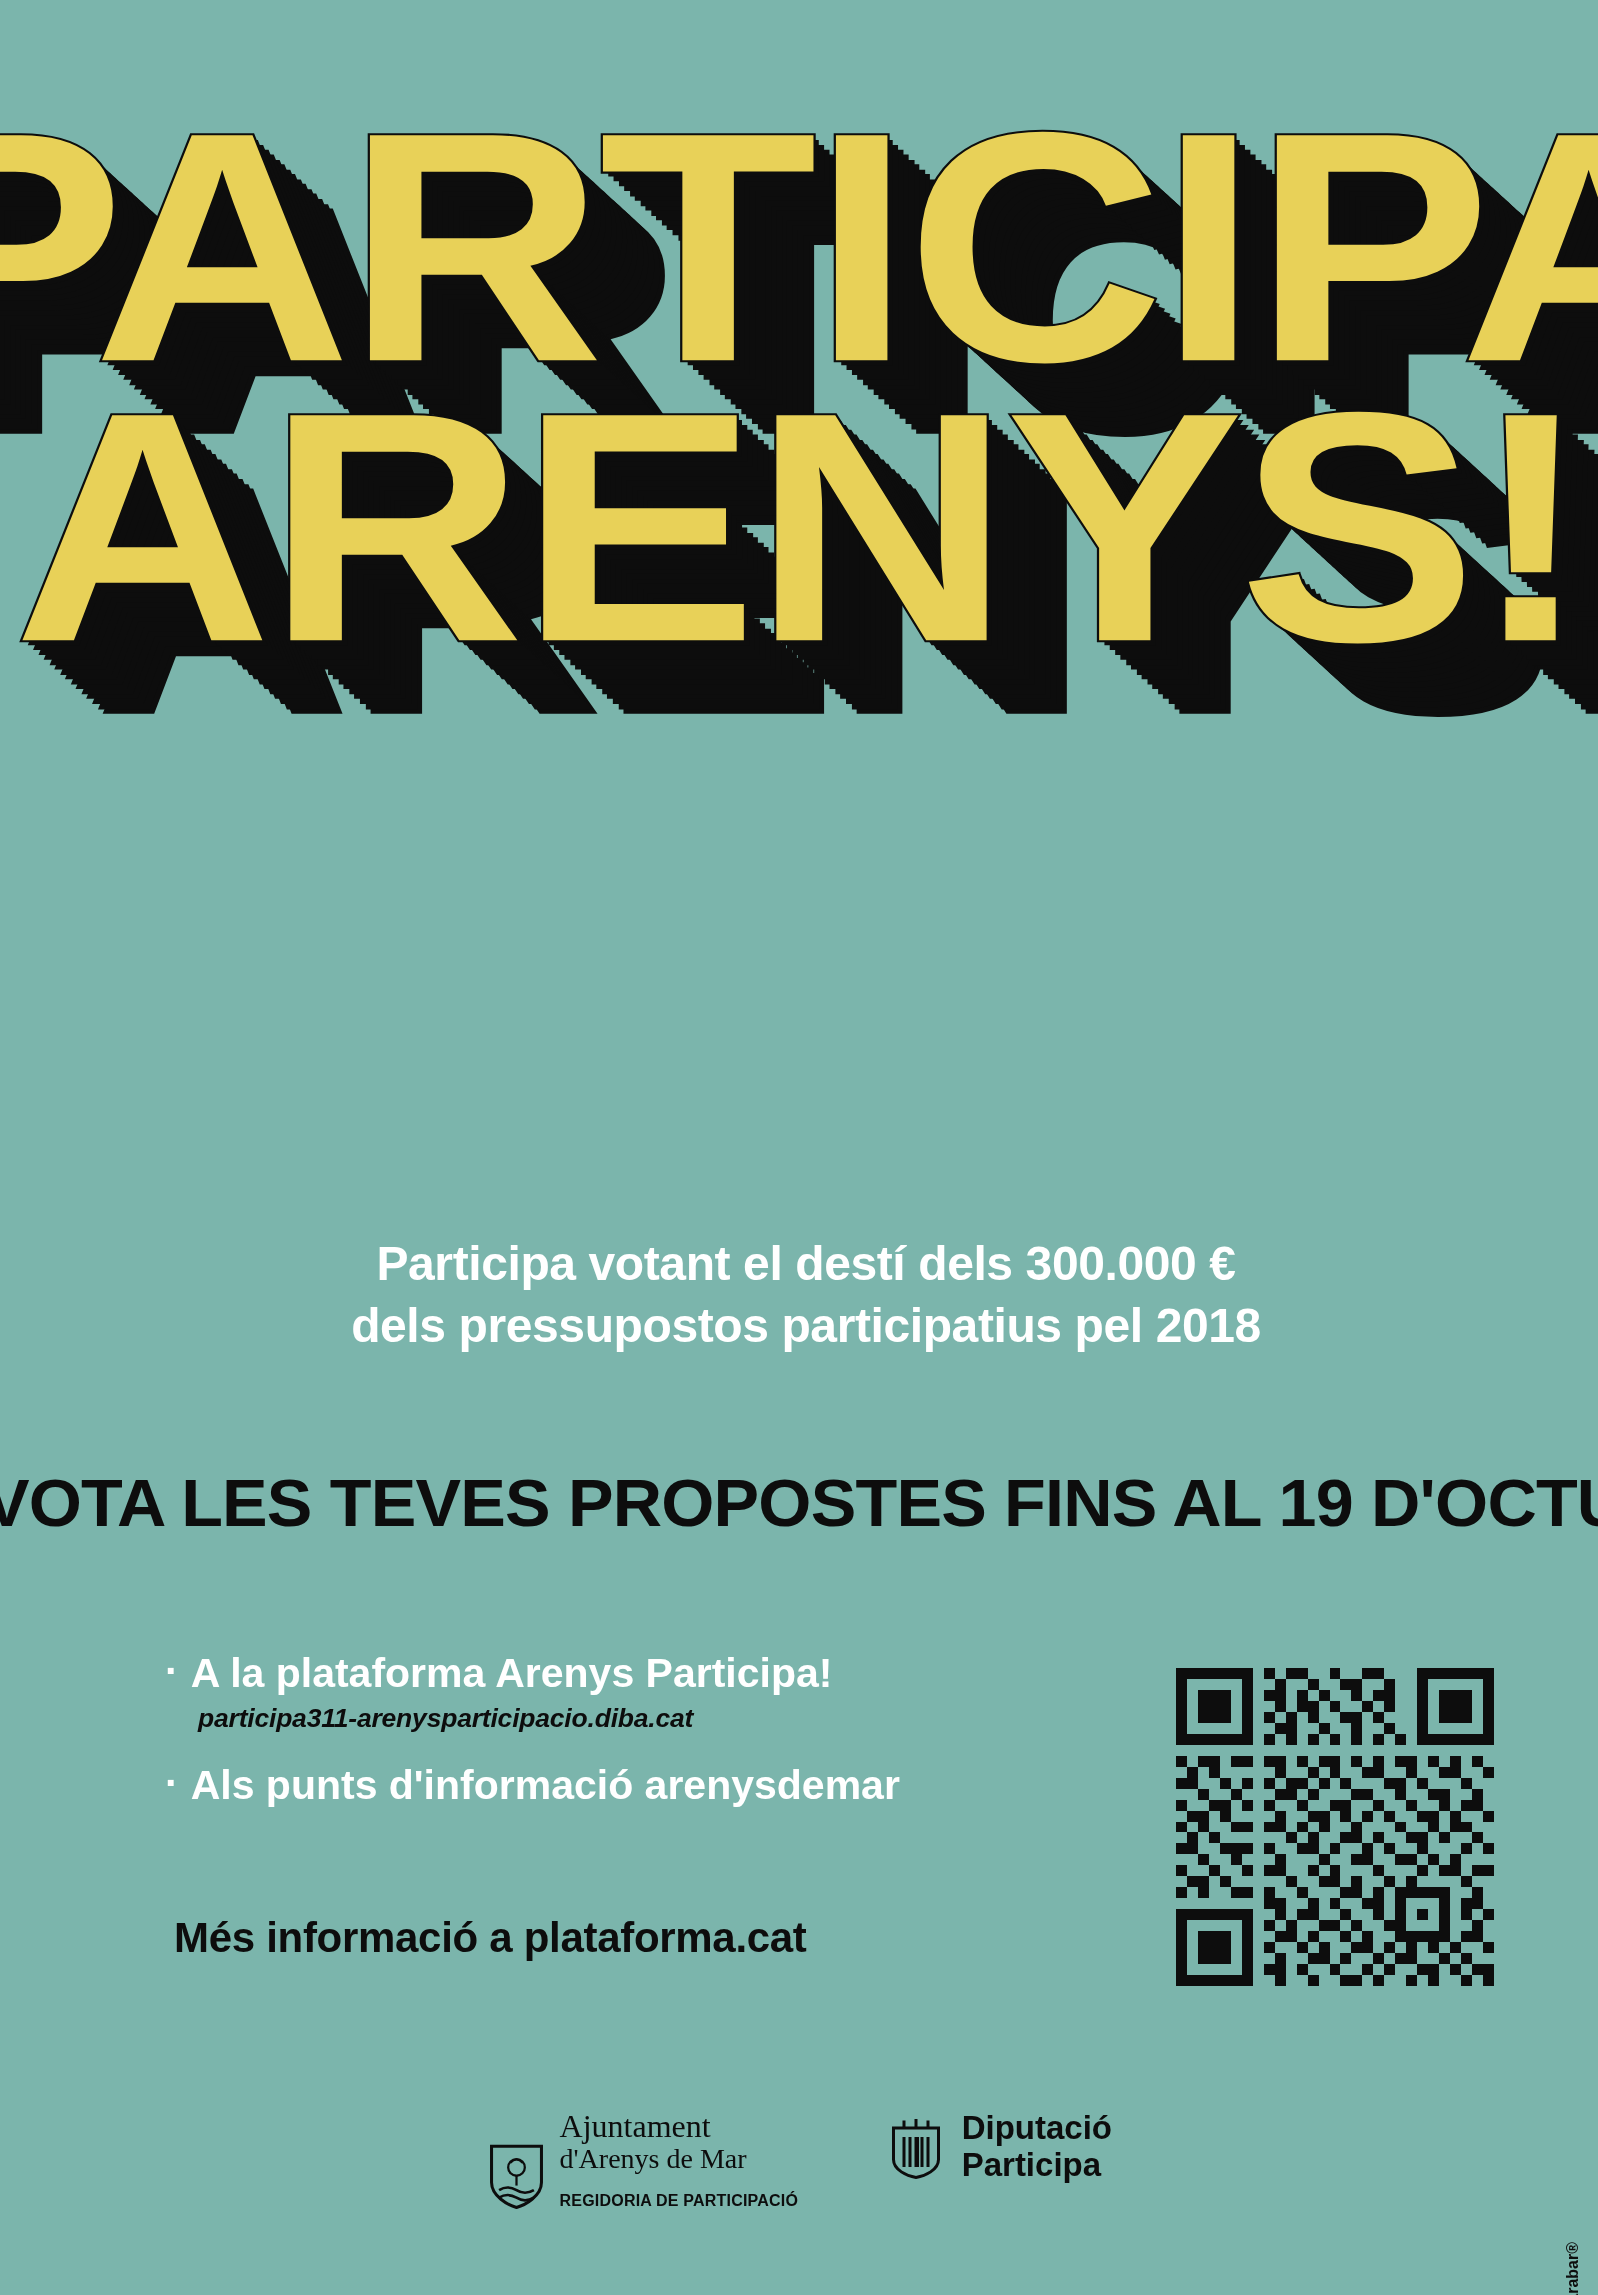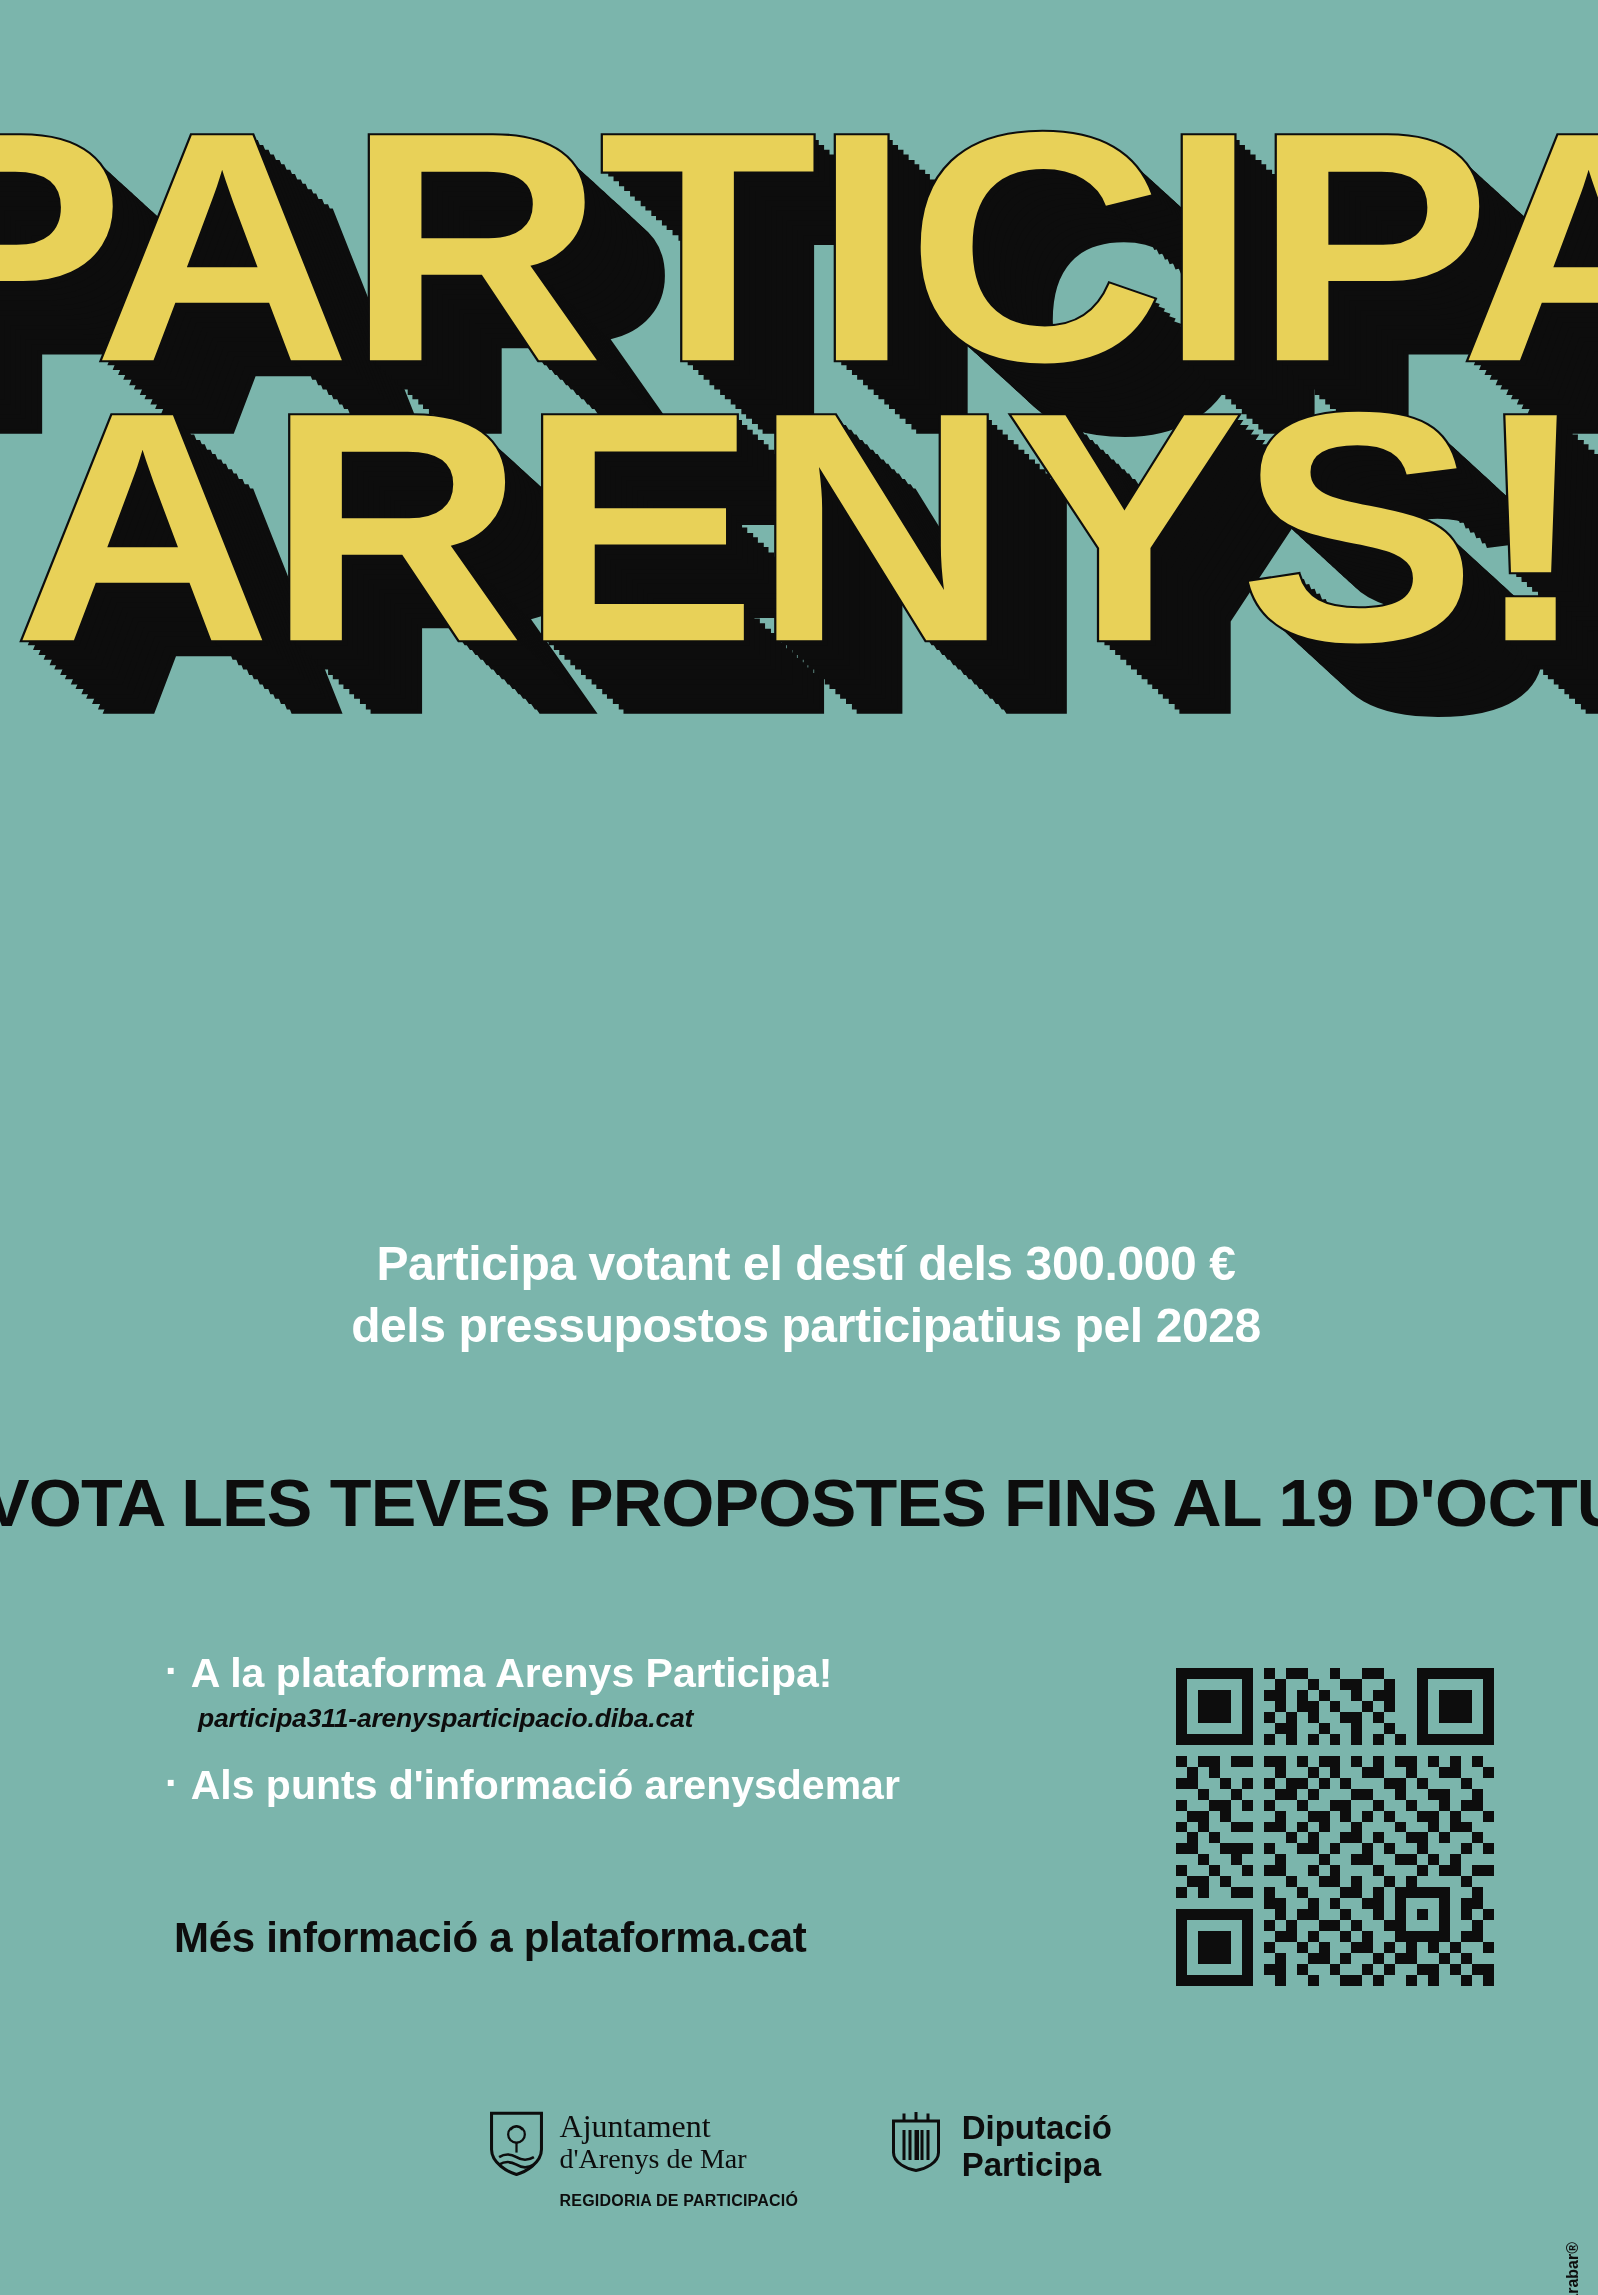--- a/index.html
+++ b/index.html
@@ -158,21 +158,21 @@
     top: 2110px;
     left: 0;
     right: 0;
     display: flex;
     justify-content: center;
     align-items: flex-start;
     gap: 91px;
   }
   .logo-group {
     display: flex;
-    align-items: flex-start;
+    align-items: flex-end;
     gap: 13.6px;
   }
   .crest {
     width: 59px;
     height: 67px;
     position: relative;
   }
   .crest svg { display: block; }
   .logo-text {
     color: #0d0d0d;
@@ -220,21 +220,21 @@
 
 <div class="poster">
 
   <div class="headline-block">
     <span class="bigline line1">PARTICIPA</span>
     <span class="bigline line2">ARENYS!</span>
   </div>
 
   <div class="subhead">
     <div>Participa votant el destí dels 300.000 €</div>
-    <div>dels pressupostos participatius pel 2028</div>
+    <div>dels pressupostos participatius pel 2018</div>
   </div>
 
   <div class="vote-line">VOTA LES TEVES PROPOSTES FINS AL 19 D'OCTUBRE</div>
 
   <div class="bullets">
     <div class="bullet-row">
       <span class="bullet-dot">·</span>
       <span>A la plataforma Arenys Participa!</span>
     </div>
     <div class="bullet-url">participa311-arenysparticipacio.diba.cat</div>

